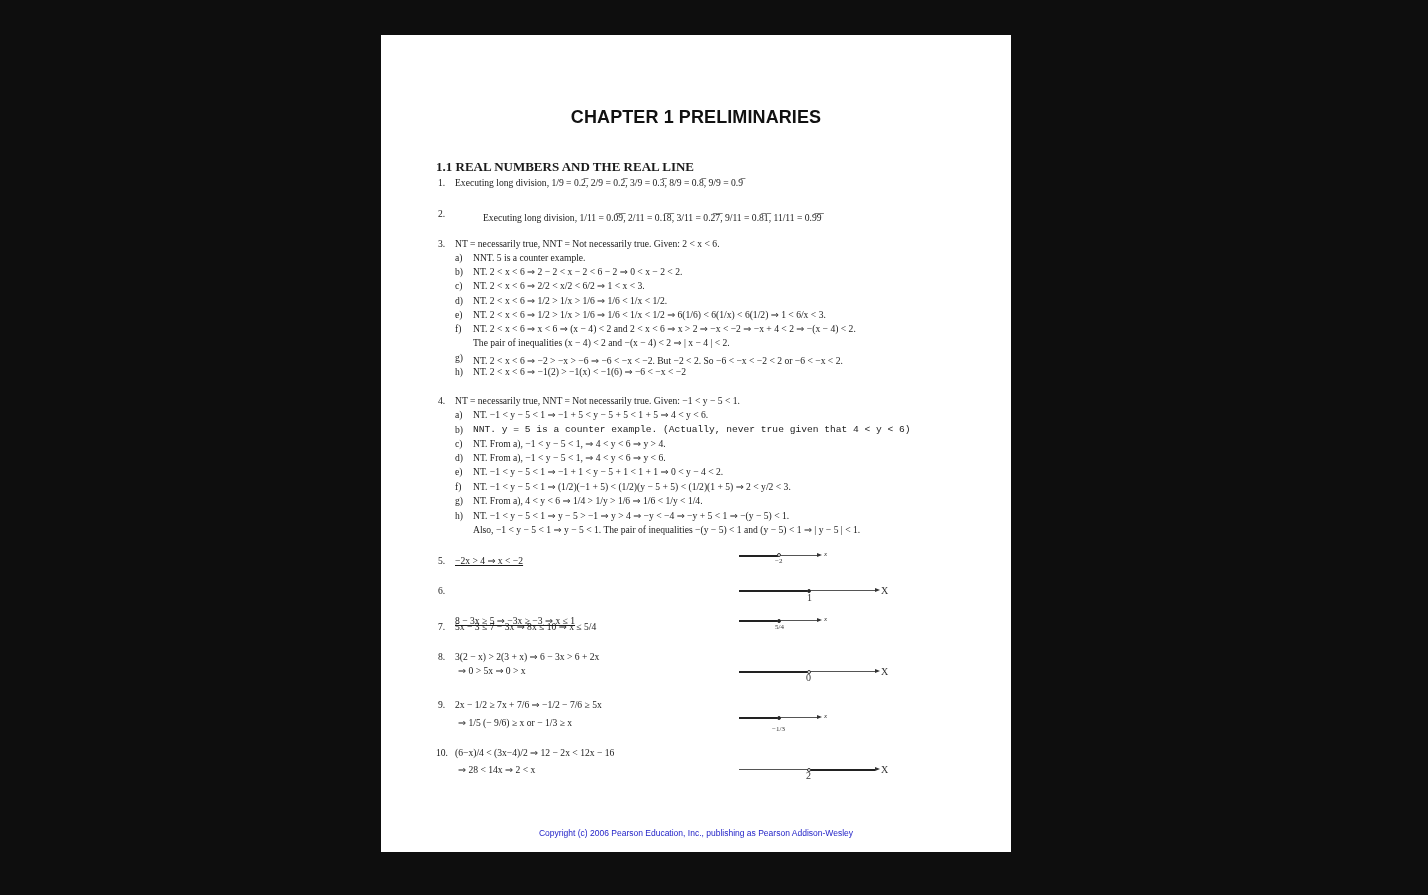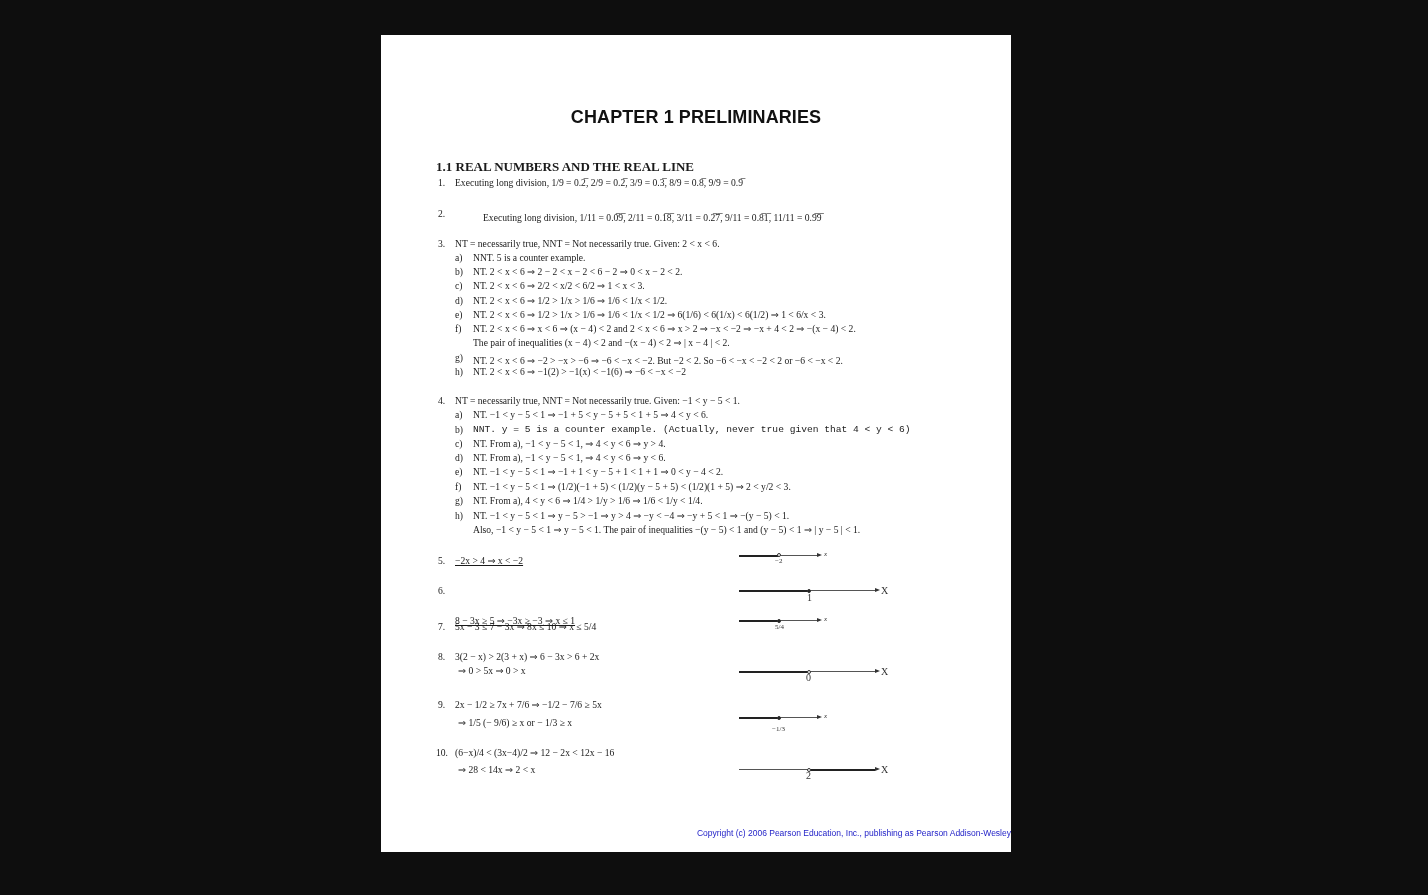--- a/index.html
+++ b/index.html
@@ -12,21 +12,21 @@
   .axis { position:absolute; height:1px; background:#555; }
   .thick { position:absolute; height:2px; background:#222; }
   .arrow { position:absolute; width:0; height:0; border-top:2.5px solid transparent; border-bottom:2.5px solid transparent; border-left:5px solid #333; }
   .pt { position:absolute; width:4px; height:4px; border-radius:50%; border:1px solid #333; box-sizing:border-box; }
   .pt.filled { background:#222; }
   .pt.open { background:#fff; }
   .nlab { position:absolute; font-size:7px; color:#333; }
   .nlab.big { font-size:10px; }
   .xlab { position:absolute; font-size:7px; font-style:italic; color:#333; }
   .xlab.big { font-size:10px; font-style:normal; }
-  .footer { position:absolute; left:0; width:100%; top:793px; text-align:right; font-family:"Liberation Sans", sans-serif; font-size:8.5px; color:#2323c8; }
+  .footer { position:absolute; left:0; width:100%; top:793px; text-align:center; font-family:"Liberation Sans", sans-serif; font-size:8.5px; color:#2323c8; }
 </style>
 </head>
 <body>
 
 <div class="page">
   <div class="title">CHAPTER 1 PRELIMINARIES</div>
   <div class="section">1.1  REAL NUMBERS AND THE REAL LINE</div>
 
   <div class="line" style="left:57px;top:142px;">1.</div>
   <div class="line" style="left:74px;top:142px;">Executing long division, 1/9 = 0.2̅, 2/9 = 0.2̅, 3/9 = 0.3̅, 8/9 = 0.8̅, 9/9 = 0.9̅</div>

